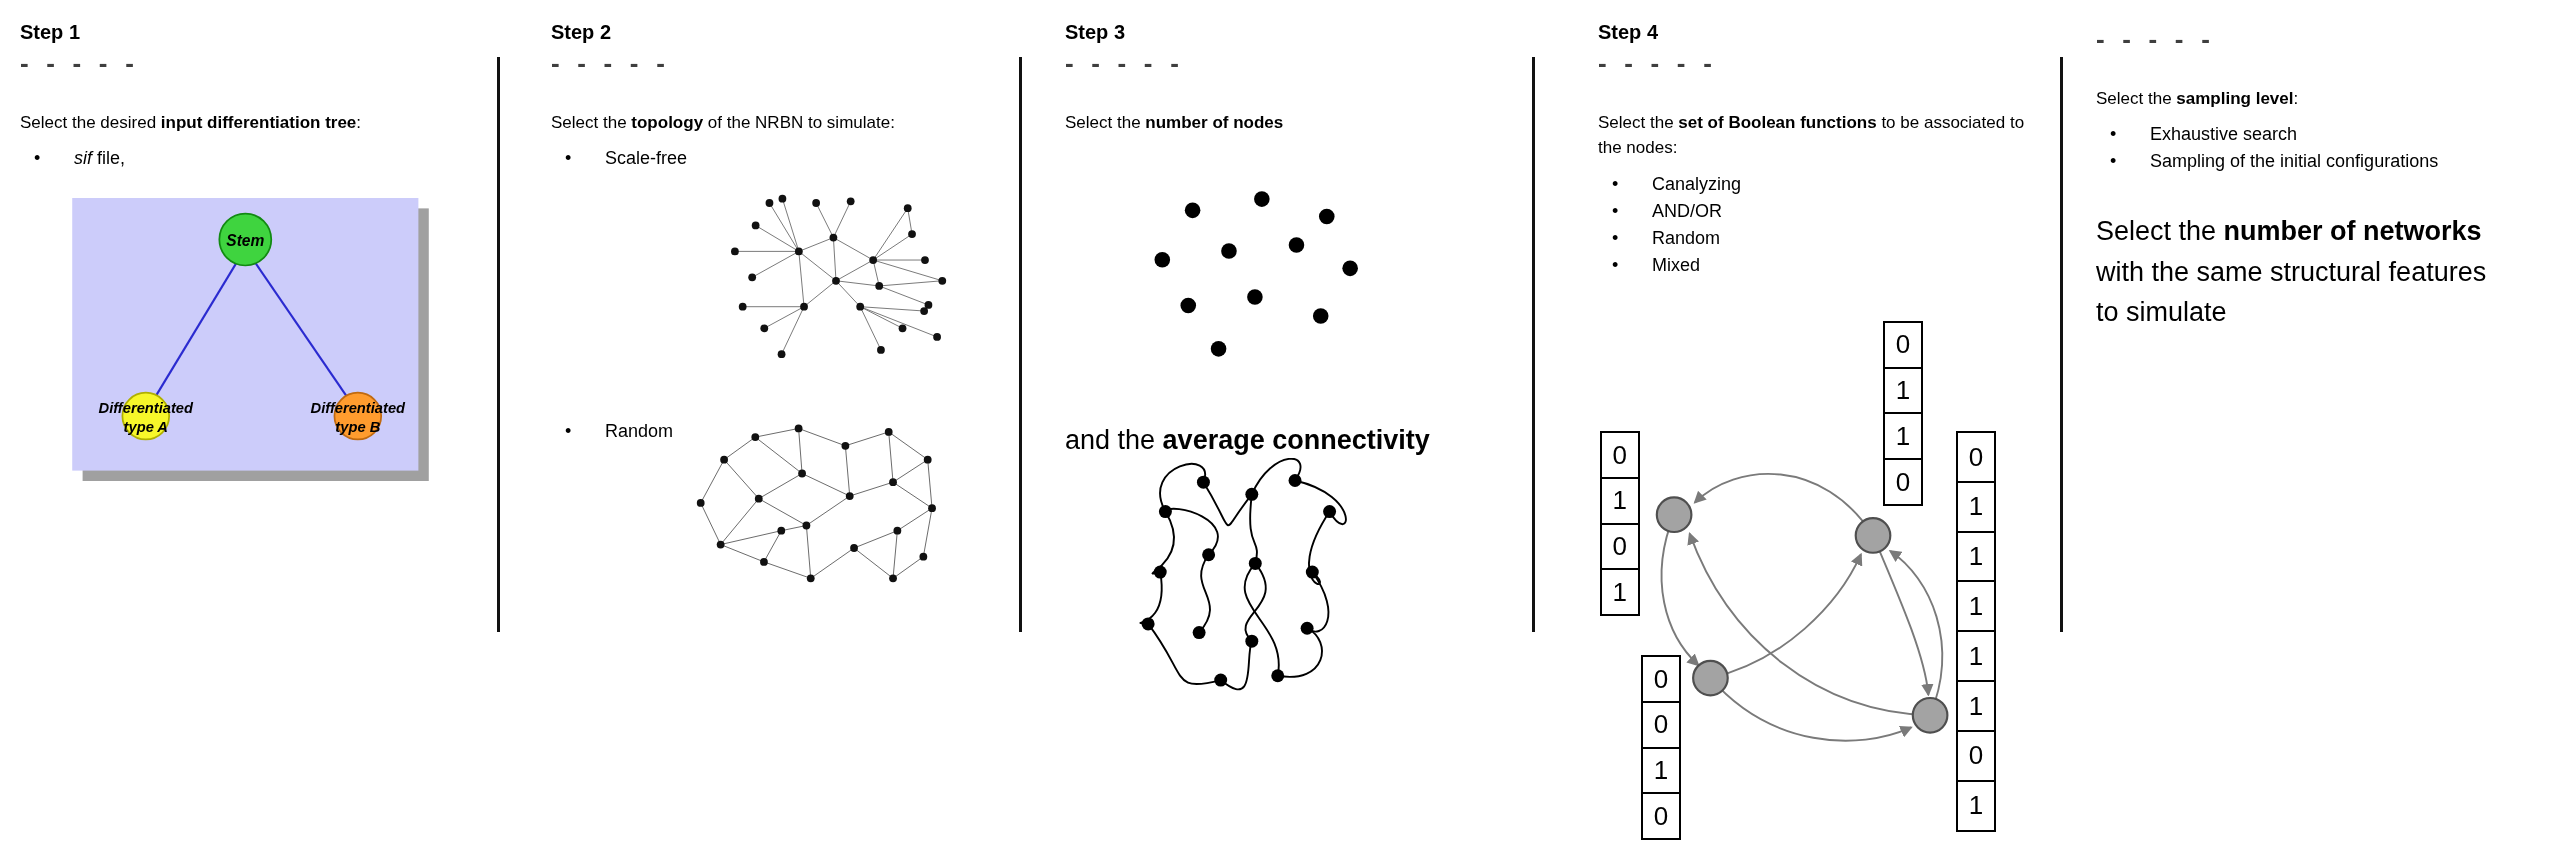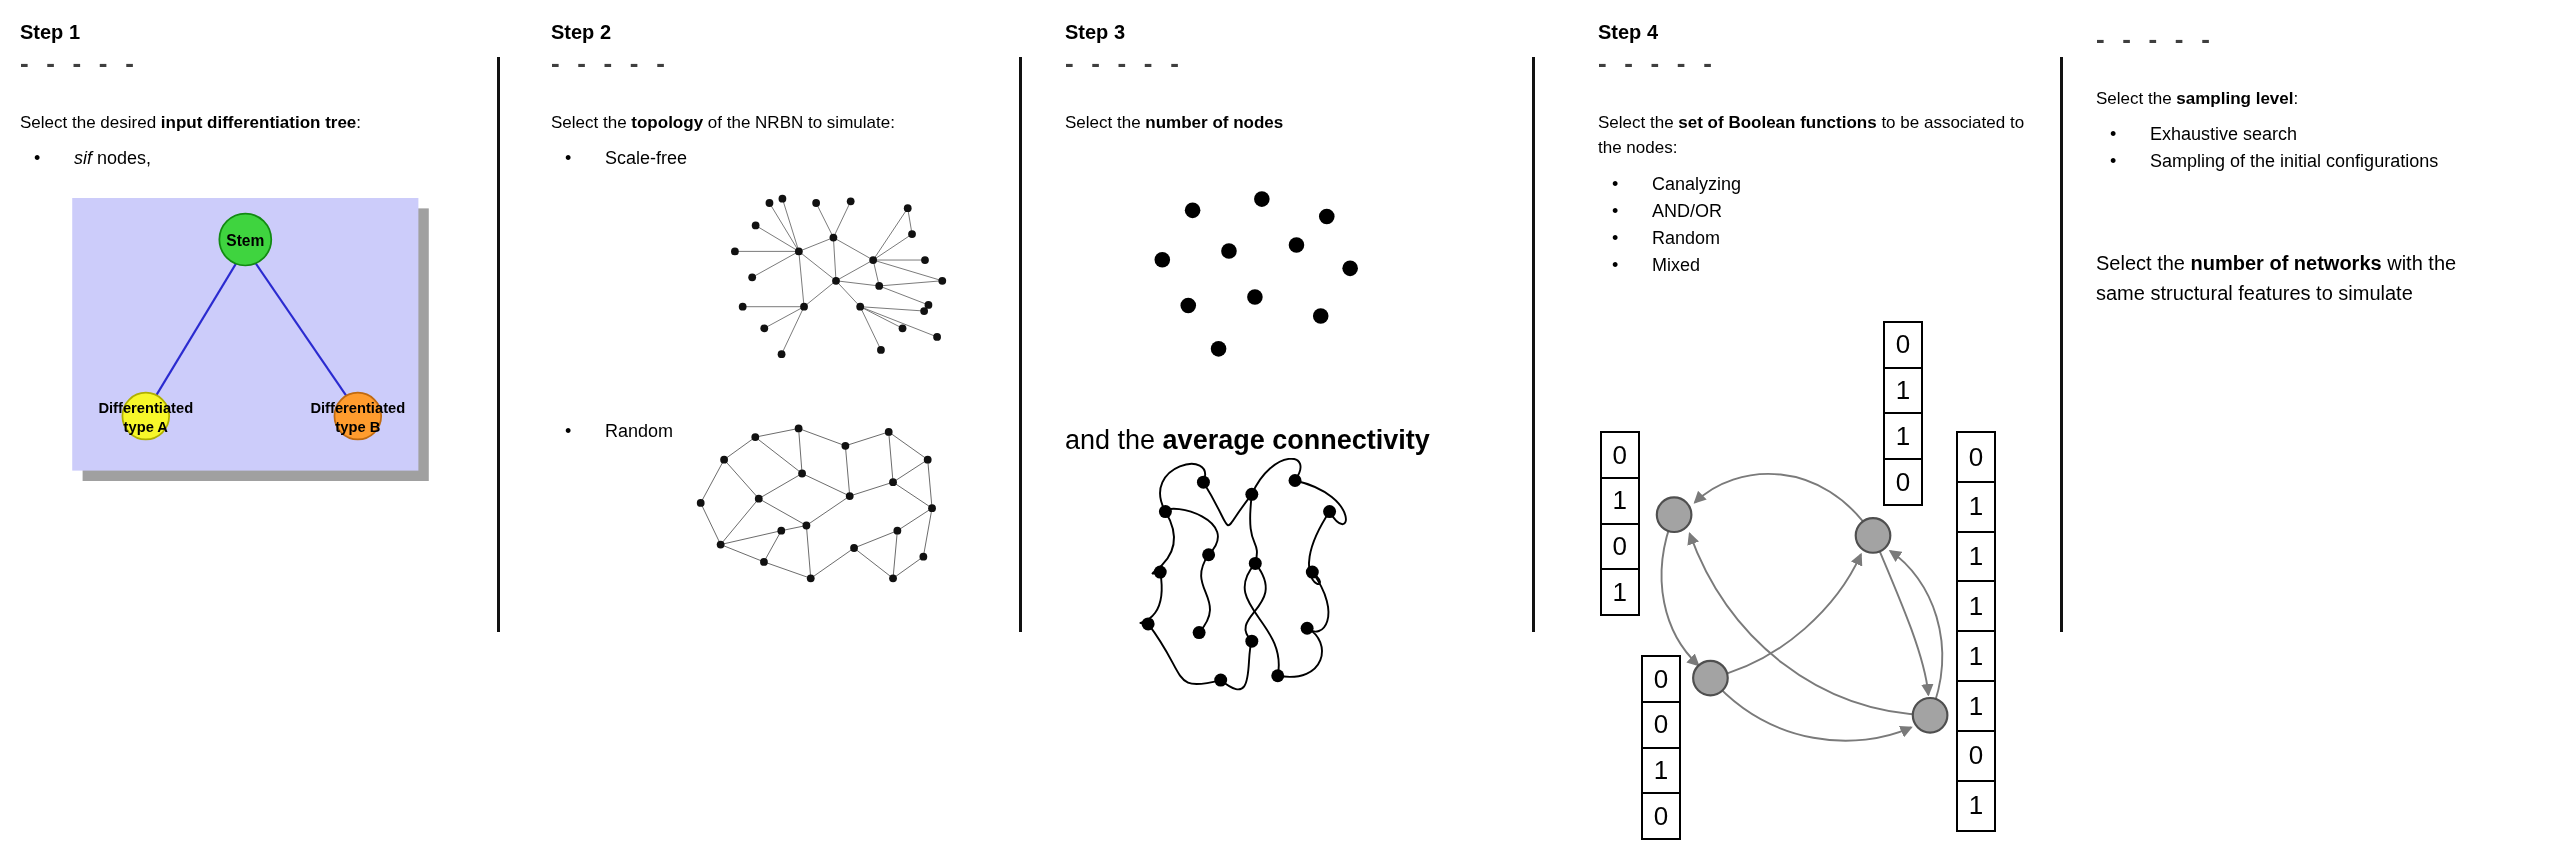--- a/index.html
+++ b/index.html
@@ -16,22 +16,22 @@
   .col { position: absolute; top: 20px; }
   .col h2 { margin: 0; font-size: 20px; line-height: 1.2; font-weight: bold; }
   .dashes { margin-top: 3.5px; font-size: 26px; font-weight: bold; letter-spacing: 5.2px; color: #3f3f3f; }
   .intro { margin: 31px 0 0; font-size: 17px; line-height: 1.5; }
   .blt { list-style: none; margin: 10.4px 0 0; padding: 0; font-size: 18px; line-height: 1.5; }
   .blt li { position: relative; padding-left: 54px; }
   .blt li::before { content: "\2022"; position: absolute; left: 14px; top: 0; }
   .abs { position: absolute; margin: 0; }
   .fig { position: absolute; }
   .mid { font-size: 27px; line-height: 1.5; font-weight: normal; }
-  .para2 { margin: 73px 0 0; font-size: 20px; line-height: 1.5; max-width: 407px; }
-  .tree-wrap { margin-top: 26px; margin-left: 52px; width: 357px; height: 283px; }
+  .para2 { margin: 36px 0 0; font-size: 27px; line-height: 1.5; max-width: 407px; }
+  .tree-wrap { margin-top: 26px; margin-left: 52px; width: 357px; height: 283px; font-style: italic; }
   .net4 { position: absolute; left: 0; top: 299px; width: 467px; height: 547px; }
   .net4 svg.overlay { position: absolute; left: 0; top: 0; z-index: 1; }
   .ttable { position: absolute; z-index: 2; }
   .tcell {
     width: 40px; height: 48px; border: 2.2px solid #000; margin-top: -2.2px;
     background: #fff; display: flex; align-items: center; justify-content: center;
     font-size: 26px;
   }
   .tcell.tall { height: 52px; }
   .ttable .tcell:first-child { margin-top: 0; }
@@ -44,21 +44,21 @@
 <div class="divider" style="left:497px"></div>
 <div class="divider" style="left:1019px"></div>
 <div class="divider" style="left:1532px"></div>
 <div class="divider" style="left:2060px"></div>
 
 <section class="col" style="left:20px;width:407px">
   <h2>Step 1</h2>
   <div class="dashes">- - - - -</div>
   <p class="intro"><span>Select the desired </span><b>input differentiation tree</b><span>:</span></p>
   <ul class="blt">
-    <li><i>sif</i><span> nodes,</span></li>
+    <li><i>sif</i><span> file,</span></li>
   </ul>
 
   <div class="tree-wrap">
     <svg width="357" height="283" viewBox="0 0 412 327">
       <rect x="12" y="12" width="400" height="315" fill="#a0a0a0"></rect>
       <rect x="0" y="0" width="400" height="315" fill="#ccccfa"></rect>
       <g stroke-width="2.5" stroke="#2b2bd0">
         <line x1="200" y1="58" x2="85" y2="248"></line>
         <line x1="200" y1="58" x2="330" y2="248"></line>
       </g>

